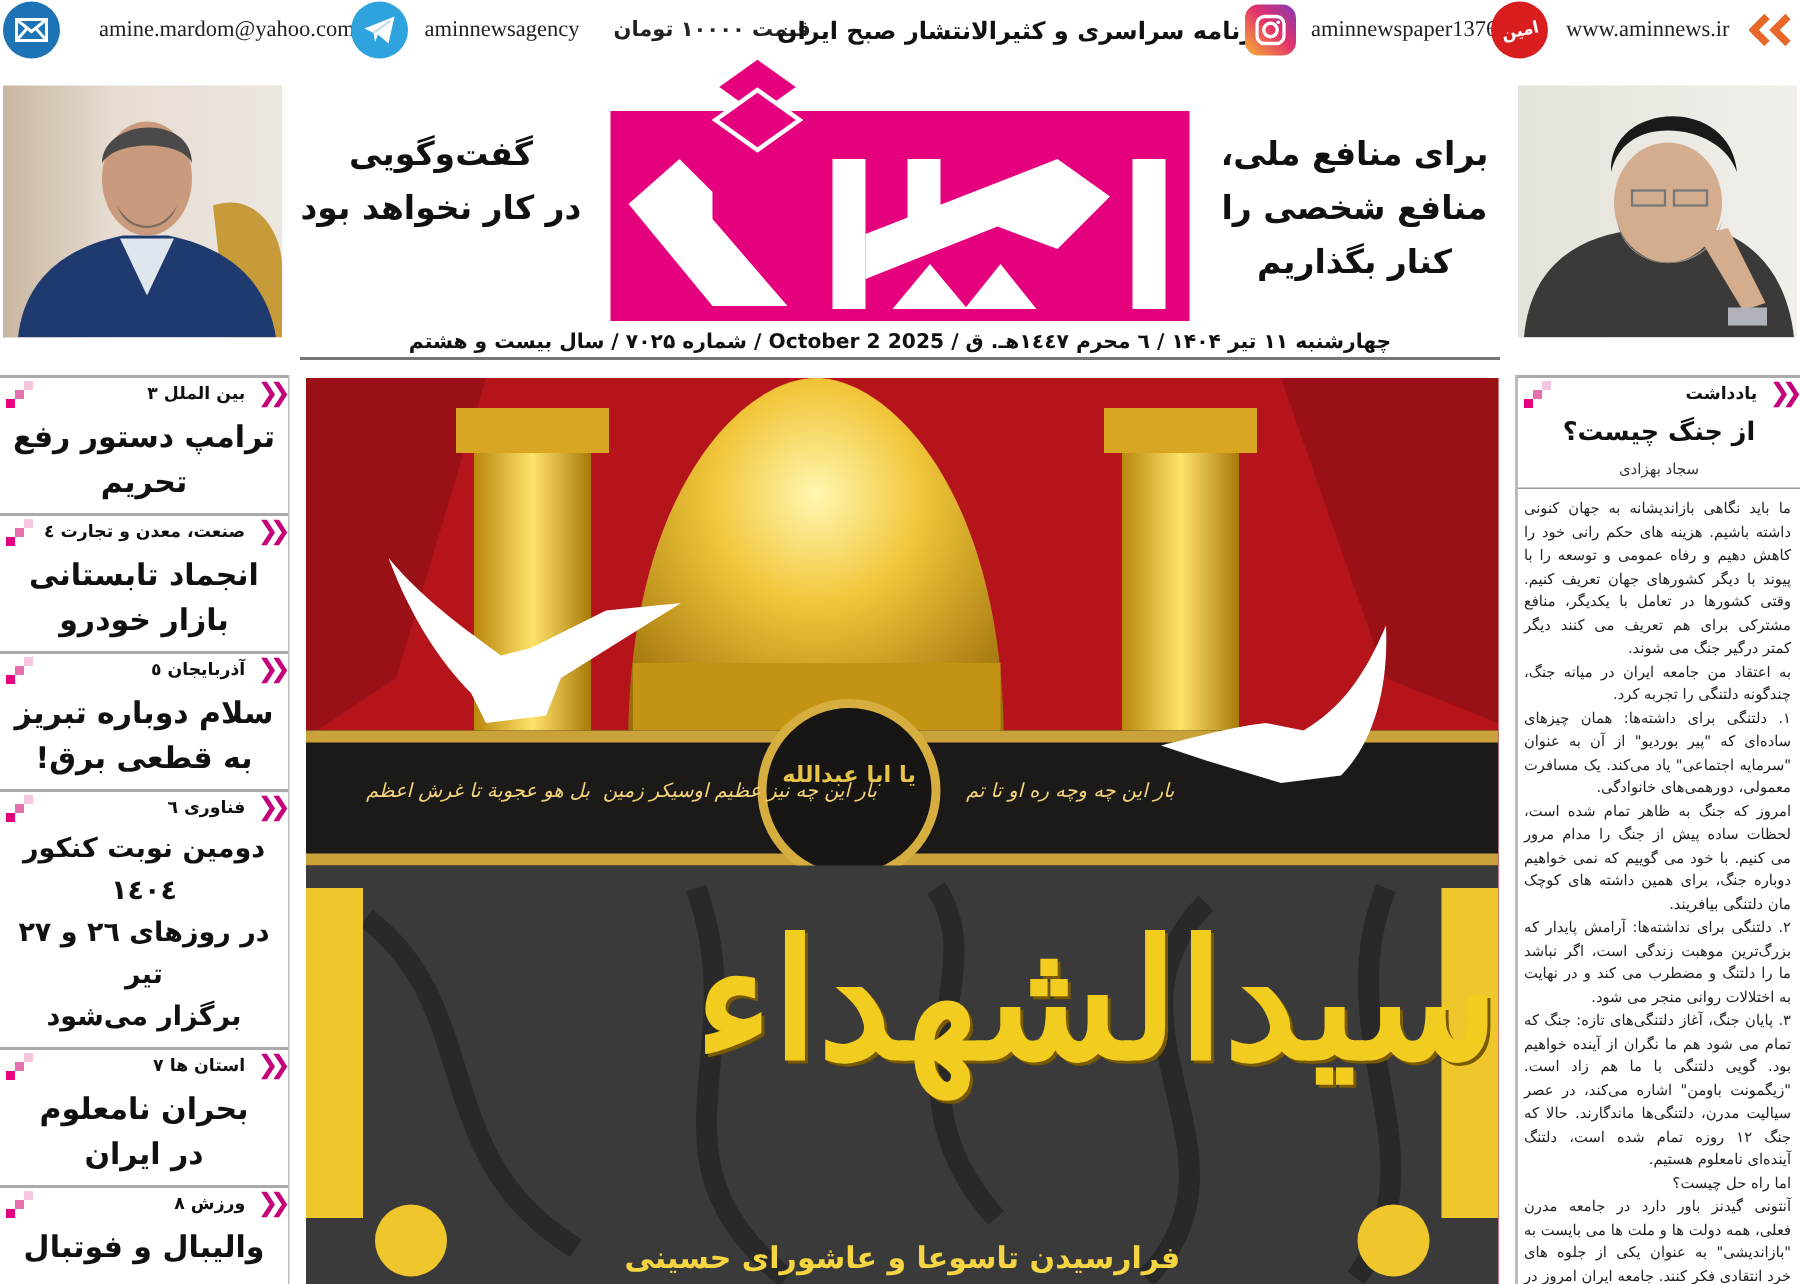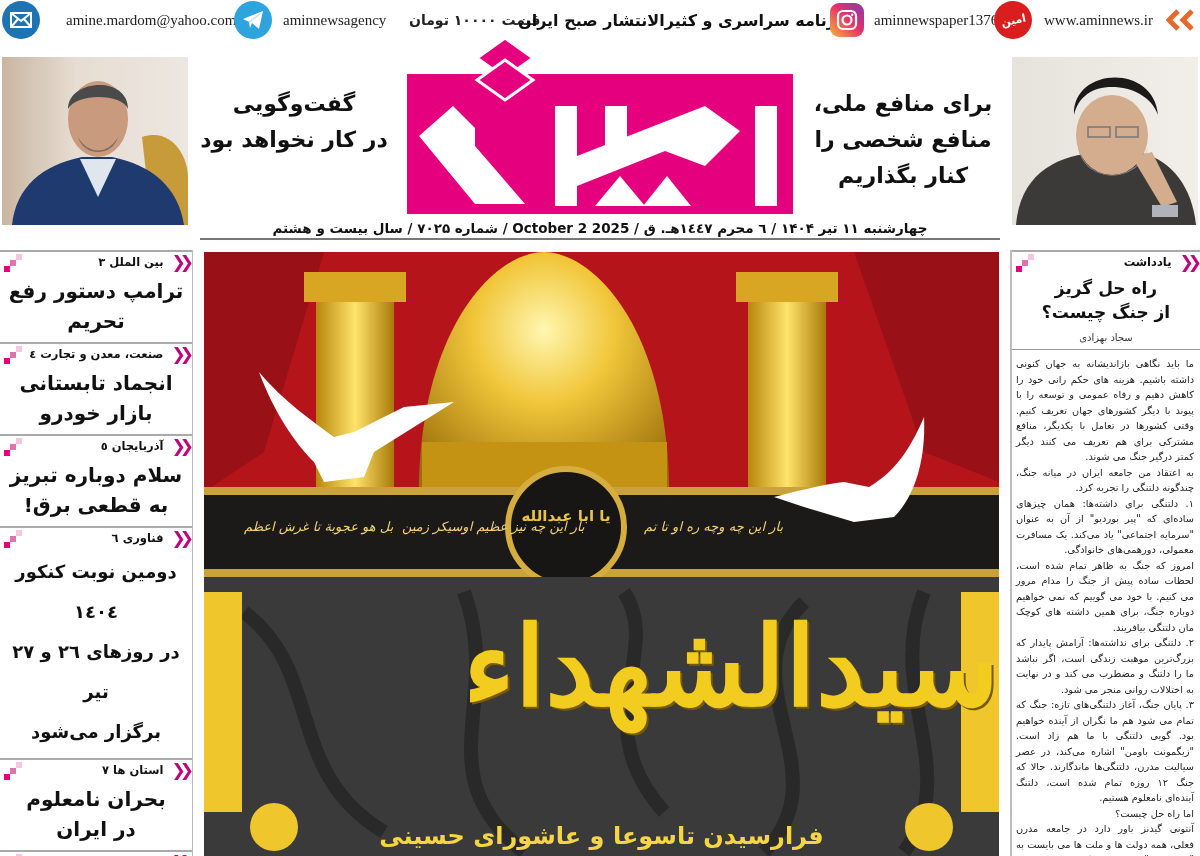--- a/index.html
+++ b/index.html
@@ -34,21 +34,21 @@
 
 
 .rightcol{position:absolute;left:1010px;top:250px;width:190px;height:606px;border-left:2px solid #bbb}
 .op-title{direction:rtl;text-align:center;font-weight:bold;font-size:17px;line-height:24px;margin-top:4px}
 .op-author{direction:rtl;text-align:center;font-size:10px;color:#333;margin:8px 0 6px}
 .op-body{direction:rtl;text-align:justify;font-size:9.8px;line-height:15.5px;color:#222;padding:6px 6px 0 4px;border-top:1px solid #999}
 .op-body p{margin:0}
 
 
 .hero{position:absolute;left:204px;top:252px;width:795px;height:604px;overflow:hidden;background:#b4141a}
-.hero-caption{position:absolute;left:0;width:100%;bottom:6px;text-align:center;direction:rtl;font-weight:bold;font-size:24px;color:#f5d642}
+.hero-caption{position:absolute;left:0;width:100%;bottom:6px;text-align:center;direction:rtl;font-weight:bold;font-size:20px;color:#f5d642}
 .calli{position:absolute;left:0;width:100%;top:350px;text-align:right;font-family:"DejaVu Serif",serif;font-weight:bold;font-size:110px;color:#f2cc1e;direction:rtl;letter-spacing:4px;text-shadow:2px 2px 0 #7a5a00}
 .banner-text{position:absolute;top:267px;font-family:"DejaVu Serif",serif;font-size:13px;color:#f3d27a;direction:rtl;font-style:italic}
 </style>
 </head>
 <body>
 
 <div class="page">
 
   <div class="topbar">
     <div class="tb-item" style="left:2px">
@@ -201,21 +201,21 @@
     <div class="sec">
       <div class="sec-hd">
           <span class="chev">❮❮</span>
           <span class="sec-lbl">فناوری ٦</span>
         <div class="pix">
             <i style="left:0;top:12px;background:#e5007e"></i>
             <i style="left:6px;top:6px;background:#e66fb0"></i>
             <i style="left:12px;top:0;background:#f5c6df"></i>
           </div>
         </div>
-      <div class="sec-title" style="font-size:18px;line-height:40px">
+      <div class="sec-title" style="font-size:18px;line-height:28px">
           <div>دومین نوبت کنکور ۱٤۰٤</div>
           <div>در روزهای ۲٦ و ۲۷ تیر</div>
           <div>برگزار می‌شود</div>
         </div>
     </div>
     <div class="sec">
       <div class="sec-hd">
           <span class="chev">❮❮</span>
           <span class="sec-lbl">استان ها ۷</span>
         <div class="pix">
@@ -305,21 +305,20 @@
           <span class="chev">❮❮</span>
           <span class="sec-lbl">یادداشت</span>
         <div class="pix">
             <i style="left:0;top:12px;background:#e5007e"></i>
             <i style="left:6px;top:6px;background:#e66fb0"></i>
             <i style="left:12px;top:0;background:#f5c6df"></i>
           </div>
         </div>
     </div>
     <div class="op-title">
-      <div>راه حل گریز</div>
         <div>از جنگ چیست؟</div>
     </div>
     <div class="op-author">سجاد بهزادی</div>
     <div class="op-body">
       <p>ما باید نگاهی بازاندیشانه به جهان کنونی داشته باشیم. هزینه های حکم رانی خود را کاهش دهیم و رفاه عمومی و توسعه را با پیوند با دیگر کشورهای جهان تعریف کنیم. وقتی کشورها در تعامل با یکدیگر، منافع مشترکی برای هم تعریف می کنند دیگر کمتر درگیر جنگ می شوند.</p>
       <p>به اعتقاد من جامعه ایران در میانه جنگ، چندگونه دلتنگی را تجربه کرد.</p>
       <p>۱. دلتنگی برای داشته‌ها: همان چیزهای ساده‌ای که "پیر بوردیو" از آن به عنوان "سرمایه اجتماعی" یاد می‌کند. یک مسافرت معمولی، دورهمی‌های خانوادگی.</p>
       <p>امروز که جنگ به ظاهر تمام شده است، لحظات ساده پیش از جنگ را مدام مرور می کنیم. با خود می گوییم که نمی خواهیم دوباره جنگ، برای همین داشته های کوچک مان دلتنگی بیافریند.</p>
       <p>۲. دلتنگی برای نداشته‌ها: آرامش پایدار که بزرگ‌ترین موهبت زندگی است، اگر نباشد ما را دلتنگ و مضطرب می کند و در نهایت به اختلالات روانی منجر می شود.</p>
       <p>۳. پایان جنگ، آغاز دلتنگی‌های تازه: جنگ که تمام می شود هم ما نگران از آینده خواهیم بود. گویی دلتنگی با ما هم زاد است. "زیگمونت باومن" اشاره می‌کند، در عصر سیالیت مدرن، دلتنگی‌ها ماندگارند. حالا که جنگ ۱۲ روزه تمام شده است، دلتنگ آینده‌ای نامعلوم هستیم.</p>

